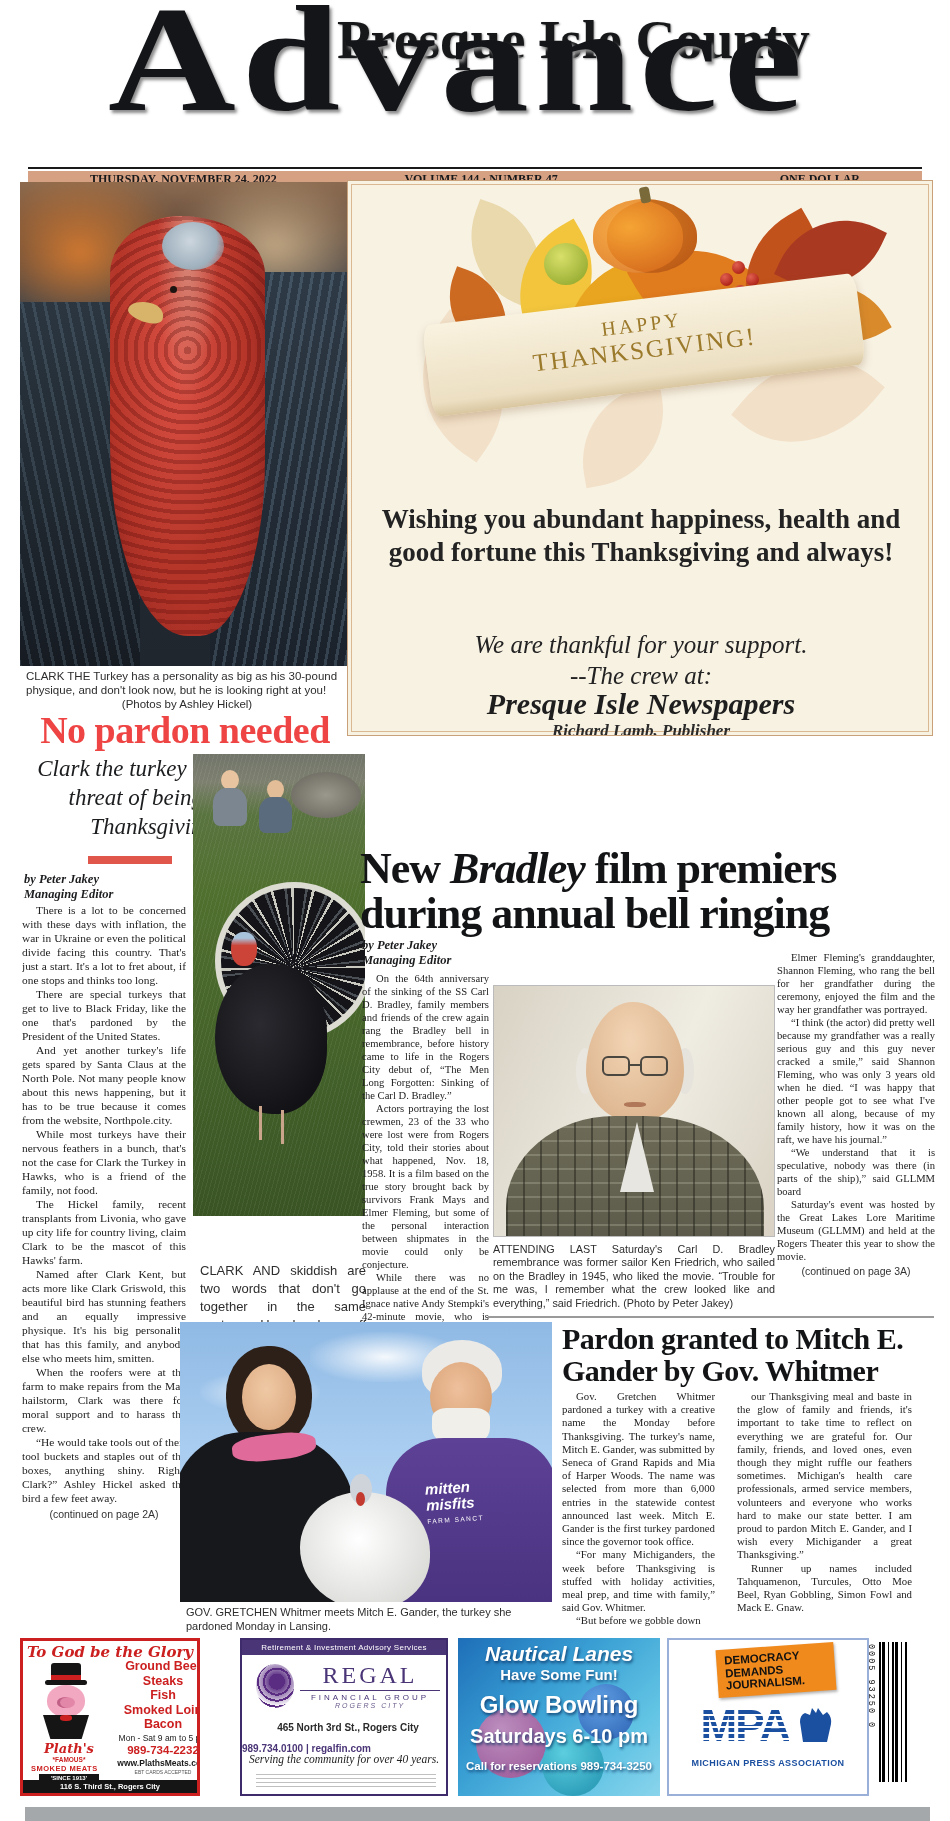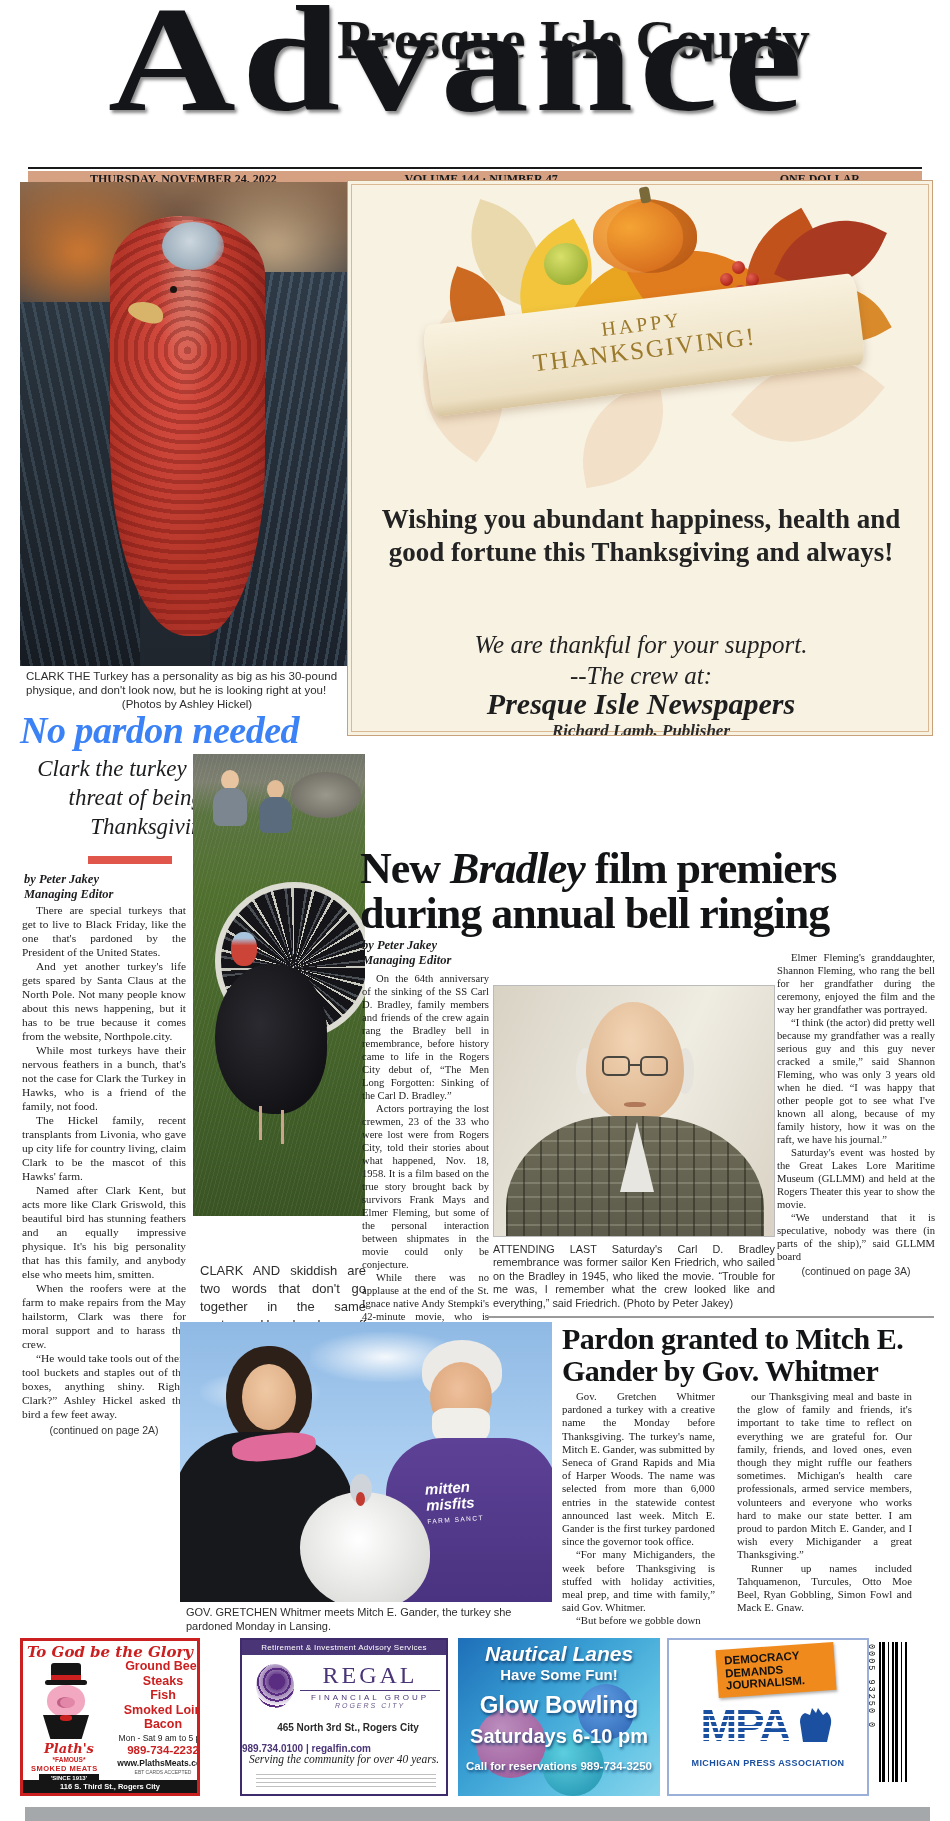--- a/index.html
+++ b/index.html
@@ -34,21 +34,21 @@
     background:repeating-radial-gradient(circle at 50% 32%, rgba(80,8,8,.5) 0 4px, rgba(0,0,0,0) 4px 10px); }
   .p1-crown { position:absolute; left:142px; top:40px; width:62px; height:48px; border-radius:50%;
     background:radial-gradient(circle at 45% 40%, #ccd6de 0%, #9fb0bd 60%, rgba(159,176,189,0) 100%); }
   .p1-beak { position:absolute; left:108px; top:120px; width:36px; height:20px; background:#d8b36a; border-radius:60% 40% 40% 60%/60% 60% 40% 40%; transform:rotate(16deg); }
   .p1-eye { position:absolute; left:150px; top:104px; width:7px; height:7px; background:#1c1410; border-radius:50%; }
 
   
   .cap { font-family:"Liberation Sans", sans-serif; color:#2d2d2d; }
   .caption1 { position:absolute; left:26px; top:670px; width:322px; font-size:11.5px; line-height:13.8px; }
   .caption1 .credit { display:block; text-align:center; }
-  .headline1 { position:absolute; left:20px; top:708px; width:330px; text-align:left; font-size:38px; font-weight:bold; color:#3b82f6; letter-spacing:-0.5px;font-style:italic; }
+  .headline1 { position:absolute; left:20px; top:708px; width:330px; text-align:center; font-size:38px; font-weight:bold; color:#ef4444; letter-spacing:-0.5px; }
   .subhead1 { position:absolute; left:18px; top:754px; width:334px; text-align:center; font-style:italic; font-size:23px; line-height:29px; color:#1c1d1f; }
   .redbar { position:absolute; left:88px; top:856px; width:84px; height:8px; background:#e0564a; }
   .byline { font-size:12.5px; font-weight:bold; font-style:italic; color:#1c1d1f; line-height:14.5px; }
   .byline1 { position:absolute; left:24px; top:872px; }
   .bodycol { font-size:11.4px; line-height:14px; text-align:justify; color:#222; overflow:hidden; }
   .bodycol p { text-indent:14px; }
   .col-clark { position:absolute; left:22px; top:903px; width:164px; height:732px; }
   .continued { text-align:center; font-size:10.5px; font-family:"Liberation Sans", sans-serif; color:#333; margin-top:2px; text-indent:0 !important; }
 
   
@@ -238,20 +238,21 @@
 
   <div class="headline1">No pardon needed</div>
   <div class="subhead1">Clark the turkey is safe from the threat of being served for Thanksgiving dinner</div>
   <div class="redbar"></div>
   <div class="byline byline1">
     <div>by Peter Jakey</div>
     <div>Managing Editor</div>
   </div>
 
   <div class="bodycol col-clark">
+    <p>There is a lot to be concerned with these days with inflation, the war in Ukraine or even the political divide facing this country. That's just a start. It's a lot to fret about, if one stops and thinks too long.</p>
     <p>There are special turkeys that get to live to Black Friday, like the one that's pardoned by the President of the United States.</p>
     <p>And yet another turkey's life gets spared by Santa Claus at the North Pole. Not many people know about this news happening, but it has to be true because it comes from the website, Northpole.city.</p>
     <p>While most turkeys have their nervous feathers in a bunch, that's not the case for Clark the Turkey in Hawks, who is a friend of the family, not food.</p>
     <p>The Hickel family, recent transplants from Livonia, who gave up city life for country living, claim Clark to be the mascot of this Hawks' farm.</p>
     <p>Named after Clark Kent, but acts more like Clark Griswold, this beautiful bird has stunning feathers and an equally impressive physique. It's his big personality that has this family, and anybody else who meets him, smitten.</p>
     <p>When the roofers were at the farm to make repairs from the May hailstorm, Clark was there for moral support and to harass the crew.</p>
     <p>“He would take tools out of their tool buckets and staples out of the boxes, anything shiny. Right, Clark?” Ashley Hickel asked the bird a few feet away.</p>
     <p class="continued">(continued on page 2A)</p>
   </div>
 
@@ -325,22 +326,22 @@
     <div class="m-glass-r"></div>
     <div class="m-bridge"></div>
     <div class="m-mouth"></div>
     <div class="m-body"></div>
     <div class="m-shirt"></div>
   </div>
   <div class="cap caption-man">ATTENDING LAST Saturday's Carl D. Bradley remembrance was former sailor Ken Friedrich, who sailed on the Bradley in 1945, who liked the movie. “Trouble for me was, I remember what the crew looked like and everything,” said Friedrich. (Photo by Peter Jakey)</div>
   <div class="bodycol col-br2">
     <p>Elmer Fleming's granddaughter, Shannon Fleming, who rang the bell for her grandfather during the ceremony, enjoyed the film and the way her grandfather was portrayed.</p>
     <p>“I think (the actor) did pretty well because my grandfather was a really serious guy and this guy never cracked a smile,” said Shannon Fleming, who was only 3 years old when he died. “I was happy that other people got to see what I've known all along, because of my family history, how it was on the raft, we have his journal.”</p>
+    <p>“We understand that it is speculative, nobody was there (in parts of the ship),” said GLLMM board</p>
     <p>Saturday's event was hosted by the Great Lakes Lore Maritime Museum (GLLMM) and held at the Rogers Theater this year to show the movie.</p>
-    <p>“We understand that it is speculative, nobody was there (in parts of the ship),” said GLLMM board</p>
     <p class="continued">(continued on page 3A)</p>
   </div>
 
   <div class="divider"></div>
   <div class="headline3">
     <span>Pardon granted to Mitch E.</span><br>
     <span>Gander by Gov. Whitmer</span>
   </div>
   <div class="photogov">
     <div class="g-cloud1"></div>

